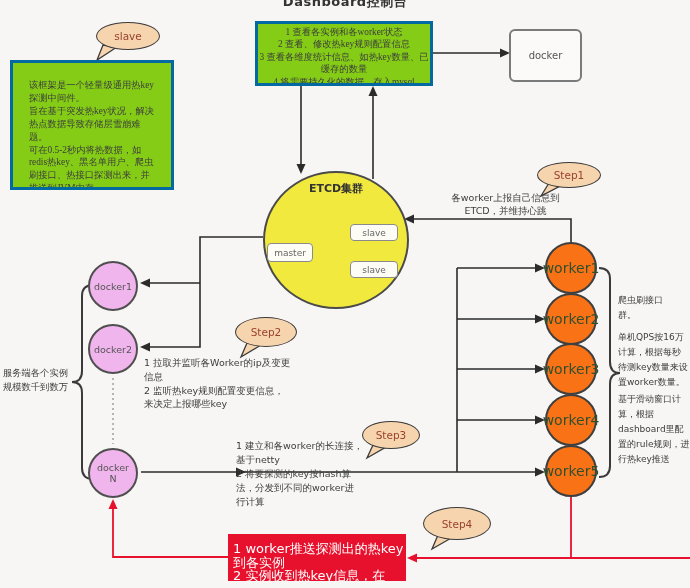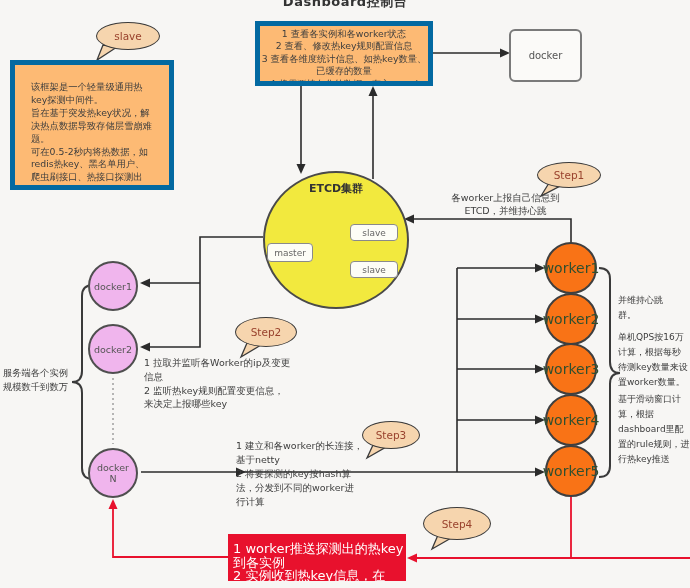--- a/index.html
+++ b/index.html
@@ -17,21 +17,21 @@
 
   .bubble{background:#f6d5ae;border:1.5px solid #3a3a3a;border-radius:50%;
     display:flex;align-items:center;justify-content:center;
     font-size:10.5px;color:#99422d;}
   #tips-bubble{left:96px;top:22px;width:62px;height:26px;}
   #step1-bubble{left:537px;top:162px;width:62px;height:24px;}
   #step2-bubble{left:235px;top:317px;width:60px;height:28px;}
   #step3-bubble{left:362px;top:421px;width:56px;height:26px;}
   #step4-bubble{left:423px;top:507px;width:66px;height:31px;}
 
-  .panel{background:#fdba74;border:5px solid #0369a1;box-sizing:border-box;}
+  .panel{background:#84cc16;border:3px solid #0369a1;box-sizing:border-box;font-family:Liberation Serif, serif;}
   #tips-box{left:10px;top:60px;width:164px;height:130px;padding:16px;
     font-size:9.3px;line-height:12.9px;white-space:pre-line;overflow:hidden;}
   #dashboard-box{left:255px;top:21px;width:178px;height:65px;padding-top:2px;
     font-size:9.3px;line-height:12.4px;text-align:center;white-space:pre-line;overflow:hidden;}
 
   #mysql-box{left:509px;top:29px;width:73px;height:53px;background:#fbfaf8;
     border:2px solid #7a7a7a;border-radius:6px;box-sizing:border-box;
     display:flex;align-items:center;justify-content:center;font-size:10px;color:#555;}
 
   #etcd-circle{left:263px;top:171px;width:146px;height:138px;border-radius:50%;
@@ -161,21 +161,21 @@
 2 将要探测的key按hash算
 法，分发到不同的worker进
 行计算</div>
   <div class="abs bubble" id="step4-bubble">Step4</div>
 
   <div class="abs worker" id="worker1">worker1</div>
   <div class="abs worker" id="worker2">worker2</div>
   <div class="abs worker" id="worker3">worker3</div>
   <div class="abs worker" id="worker4">worker4</div>
   <div class="abs worker" id="worker5">worker5</div>
-  <div class="abs worker-note" id="worker-note-0">并维持心跳
+  <div class="abs worker-note" id="worker-note-0">爬虫刷接口
 群。</div>
   <div class="abs worker-note" id="worker-note-1">单机QPS按16万
 计算，根据每秒
 待测key数量来设
 置worker数量。</div>
   <div class="abs worker-note" id="worker-note-2">基于滑动窗口计
 算，根据
 dashboard里配
 置的rule规则，进
 行热key推送</div>

